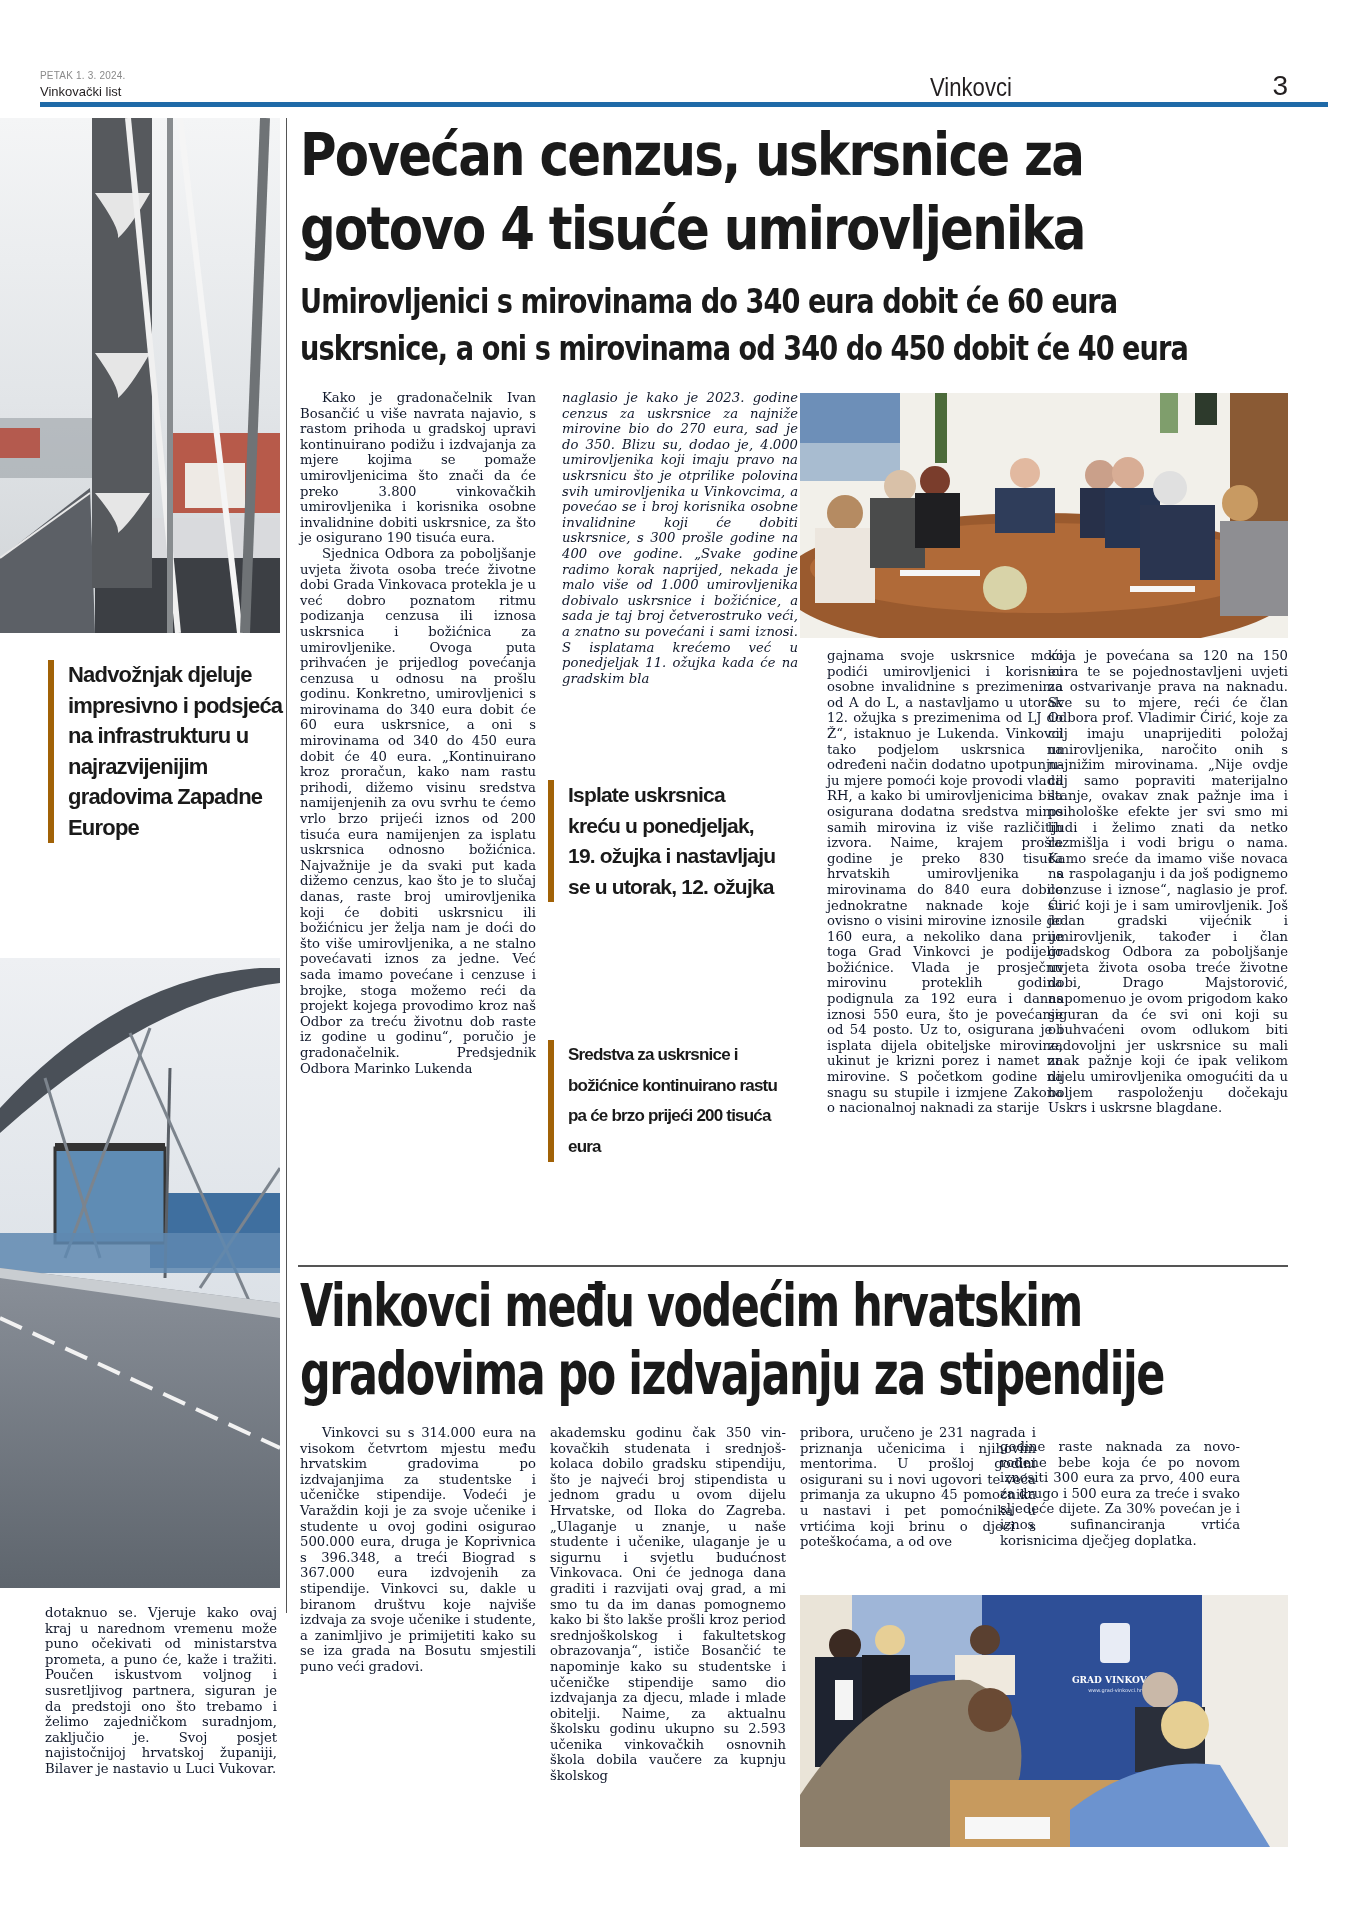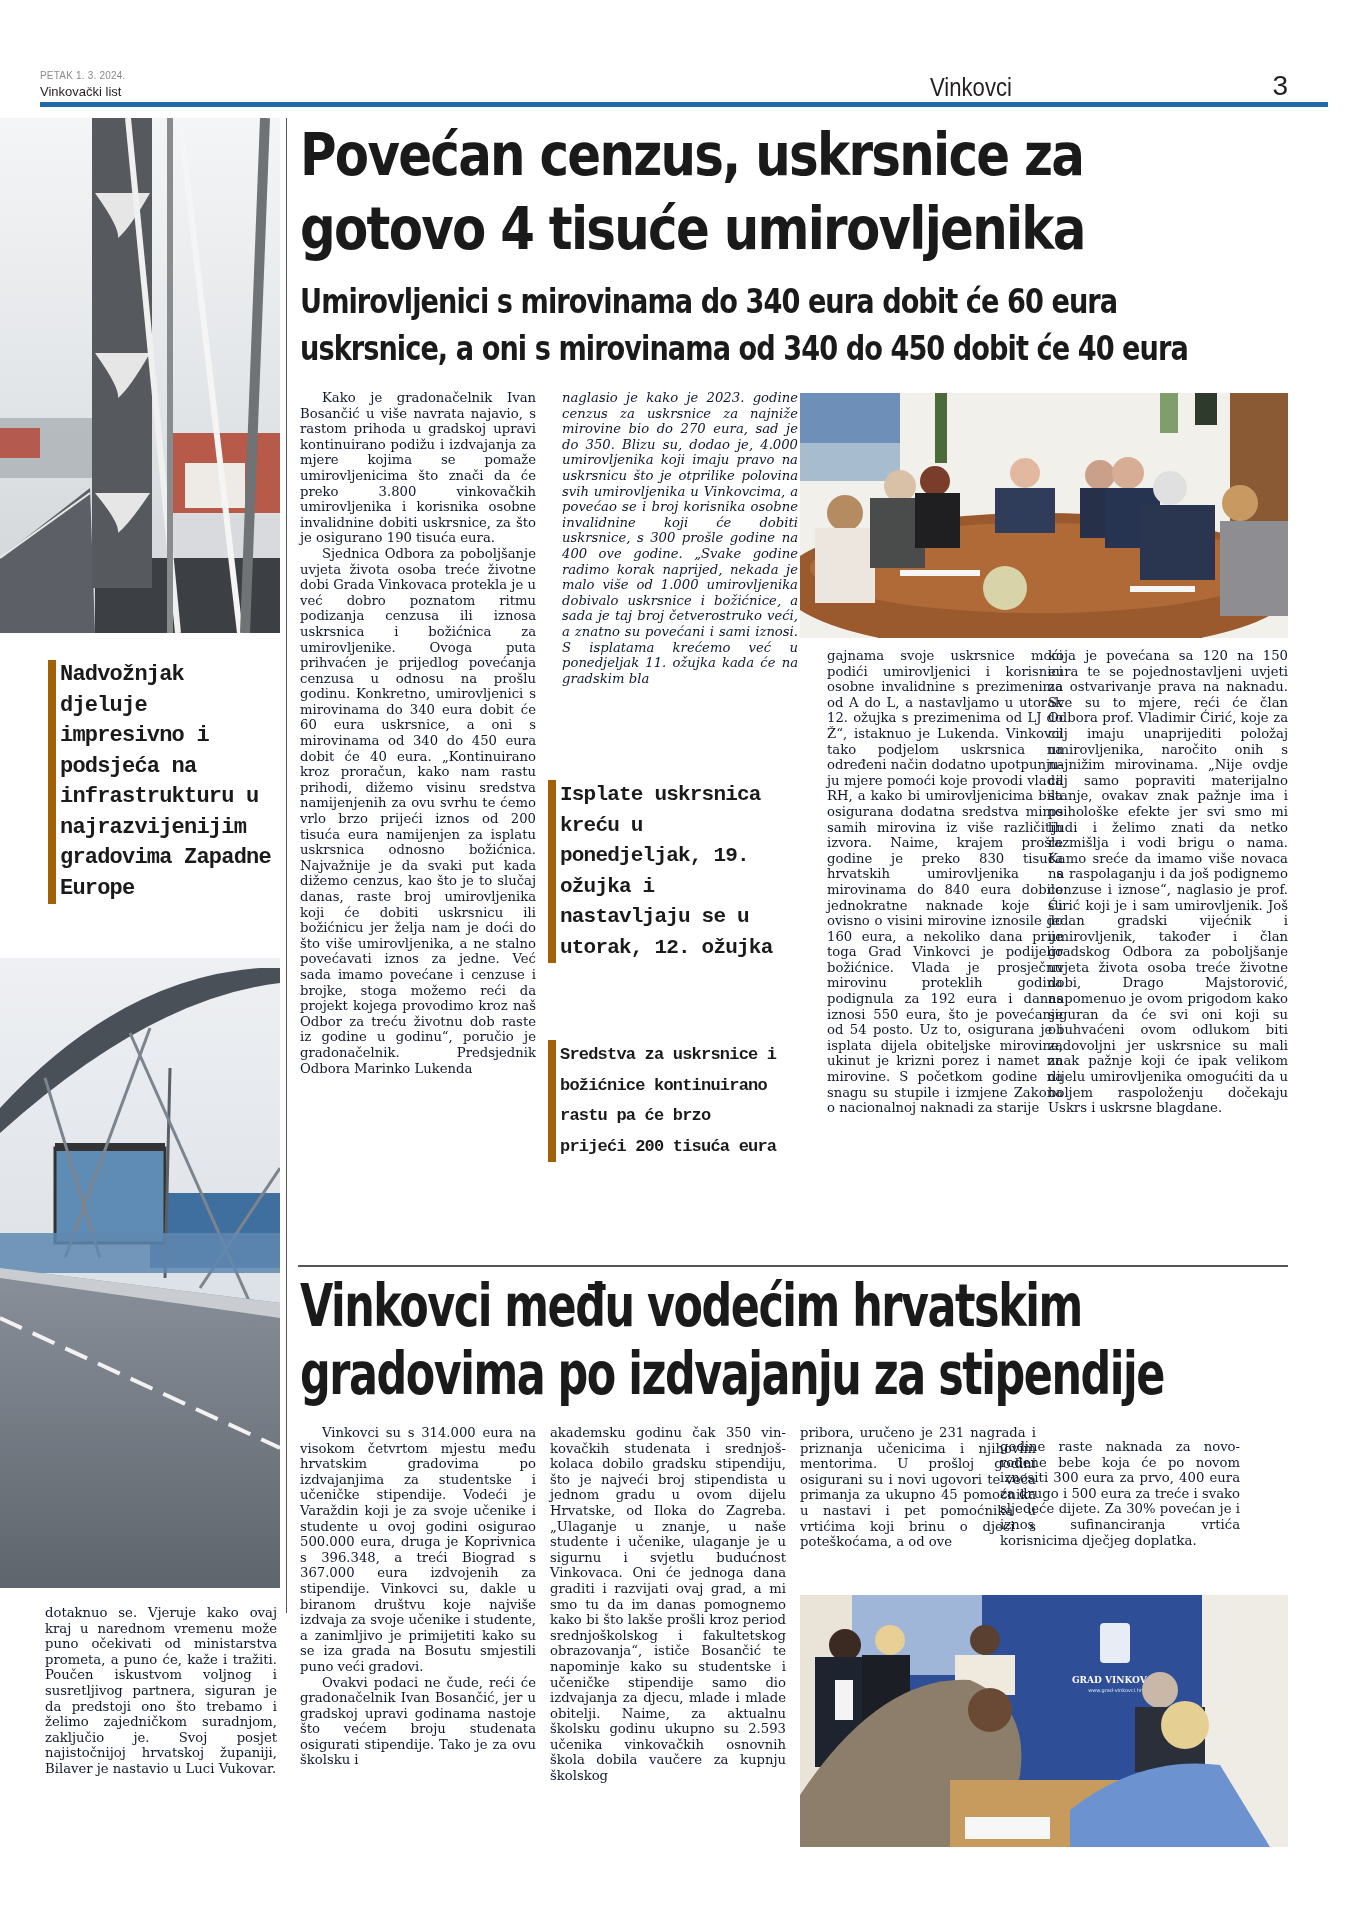--- a/index.html
+++ b/index.html
@@ -12,21 +12,21 @@
   .mh-paper { position: absolute; left: 0; top: 14px; font-family: "Liberation Sans", sans-serif; font-size: 13px; color: #231f20; }
   .mh-section { position: absolute; left: 890px; top: 2px; font-family: "Liberation Sans", sans-serif; font-size: 26px; color: #231f20; transform: scaleX(0.85); transform-origin: left; }
   .mh-page { position: absolute; right: 0; top: 0; font-family: "Liberation Sans", sans-serif; font-size: 28px; font-weight: 300; color: #231f20; }
   .mh-rule { position: absolute; left: 0; top: 102px; width: 1288px; height: 5px; background: #1f6aa8; }
 
   
   .photo { position: absolute; overflow: hidden; }
   .photo svg { display: block; width: 100%; height: 100%; }
   .col-divider { position: absolute; left: 286px; top: 118px; width: 1px; height: 1495px; background: #555; }
 
-  .pullquote { position: absolute; font-family: Liberation Mono, monospace; font-weight: 700; color: #1a1a1a; border-left: 8px solid #a16207; padding-left: 4px; letter-spacing: -0.8px; }
+  .pullquote { position: absolute; font-family: Liberation Sans, sans-serif; font-weight: 700; color: #1a1a1a; border-left: 6px solid #a16207; padding-left: 14px; letter-spacing: -0.8px; }
   .pq-left { left: 48px; top: 660px; width: 235px; font-size: 22px; line-height: 30.5px; }
   .pq-mid1 { left: 548px; top: 780px; width: 230px; font-size: 21px; line-height: 30.5px; }
   .pq-mid2 { left: 548px; top: 1040px; width: 230px; font-size: 17px; line-height: 30.5px; }
 
   
   .headline { position: absolute; font-family: "DejaVu Sans", sans-serif; font-weight: 700; color: #1a1a1a; letter-spacing: -2px; transform-origin: left top; }
   .h1 { left: 300px; top: 118px; width: 1100px; font-size: 58px; line-height: 74px; transform: scaleX(0.86); }
   .subhead { position: absolute; left: 300px; top: 278px; width: 1200px; font-family: "DejaVu Sans", sans-serif; font-size: 34px; line-height: 47px; color: #1a1a1a; letter-spacing: -1.2px; transform: scaleX(0.8); transform-origin: left top; }
   .h2 { left: 300px; top: 1272px; width: 1300px; font-size: 58px; line-height: 68px; transform: scaleX(0.74); }
   .section-rule { position: absolute; left: 298px; top: 1265px; width: 990px; height: 2px; background: #555; }
@@ -183,21 +183,20 @@
 </div>
 
 <div class="section-rule"></div>
 <h1 class="headline h2">
   <span>Vinkovci među vodećim hrvatskim</span><br>
   <span>gradovima po izdvajanju za stipendije</span>
 </h1>
 
 <div class="col b1">
   <p class="ind">Vinkovci su s 314.000 eura na visokom četvrtom mjestu među hrvatskim gradovima po izdvajanjima za studentske i učeničke stipendije. Vodeći je Varaždin koji je za svoje učenike i studente u ovoj godini osigurao 500.000 eura, druga je Koprivnica s 396.348, a treći Biograd s 367.000 eura izdvoje­nih za stipendije. Vinkovci su, dakle u biranom društvu koje najviše izdvaja za svoje učenike i studente, a zanimljivo je pri­mijetiti kako su se iza grada na Bosutu smjestili puno veći gradovi.</p>
-  <p class="ind">Ovakvi podaci ne čude, reći će gradonačelnik Ivan Bosančić, jer u gradskoj upravi godinama nastoje što većem broju studenata osigurati sti­pendije. Tako je za ovu školsku i</p>
 </div>
 <div class="col b2">
   <p>akademsku godinu čak 350 vin­kovačkih studenata i srednjoš­kolaca dobilo gradsku stipendi­ju, što je najveći broj stipendista u jednom gradu u ovom dijelu Hrvatske, od Iloka do Zagreba. „Ulaganje u znanje, u naše studente i učenike, ulaganje je u sigurnu i svjetlu budućnost Vinkovaca. Oni će jednoga dana graditi i razvijati ovaj grad, a mi smo tu da im danas pomognemo kako bi što lakše prošli kroz period srednjoškolskog i fakul­tetskog obrazovanja“, ističe Bosančić te napominje kako su studentske i učeničke stipendi­je samo dio izdvajanja za djecu, mlade i mlade obitelji. Naime, za aktualnu školsku godinu ukupno su 2.593 učenika vin­kovačkih osnovnih škola dobila vaučere za kupnju školskog</p>
 </div>
 <div class="col b3">
   <p>pribora, uručeno je 231 nagrada i priznanja učenicima i njihovim mentorima. U prošloj godini osigurani su i novi ugovori te veća primanja za ukupno 45 pomoćnika u nastavi i pet pomoćnika u vrtićima koji brinu o djeci s poteškoćama, a od ove</p>
 </div>
 <div class="col b4">
   <p>godine raste naknada za novo­rođene bebe koja će po novom iznositi 300 eura za prvo, 400 eura za drugo i 500 eura za treće i svako sljedeće dijete. Za 30% povećan je i iznos sufinancira­nja vrtića korisnicima dječjeg doplatka.</p>
 </div>

